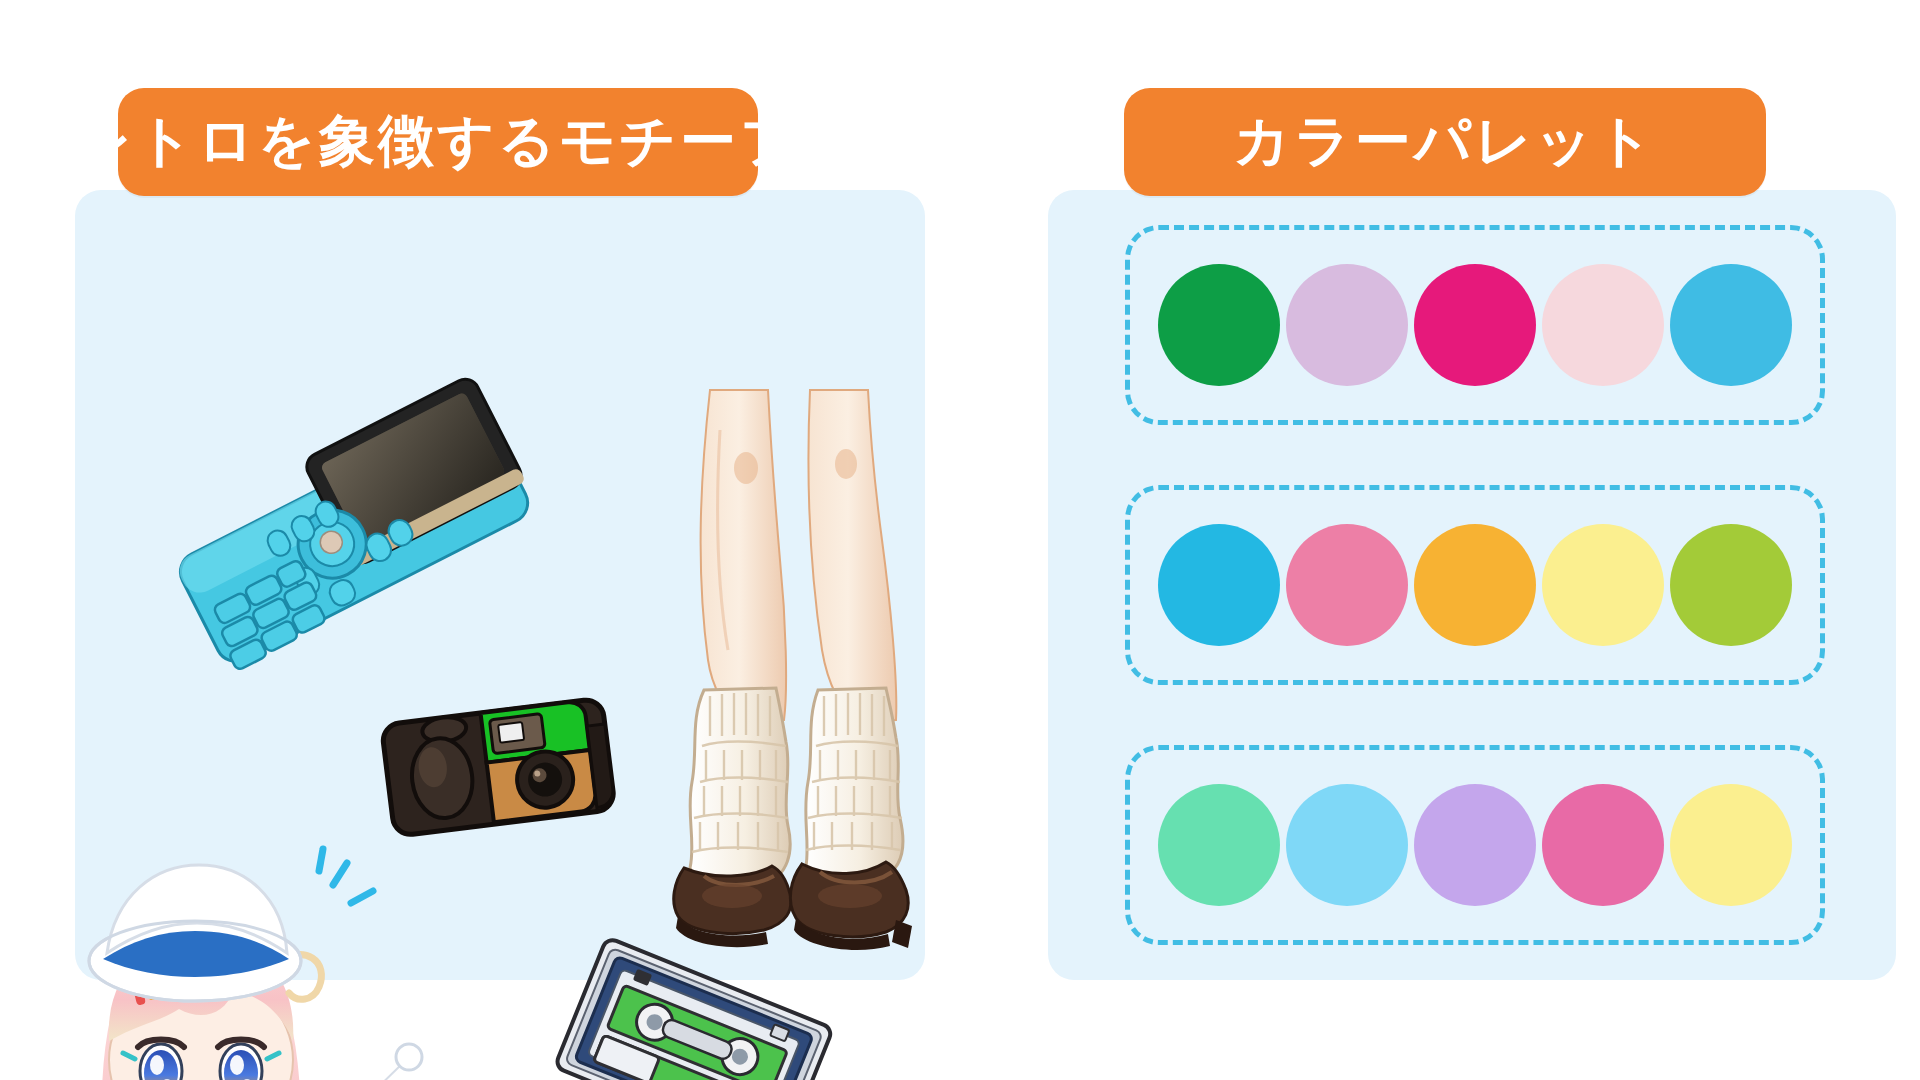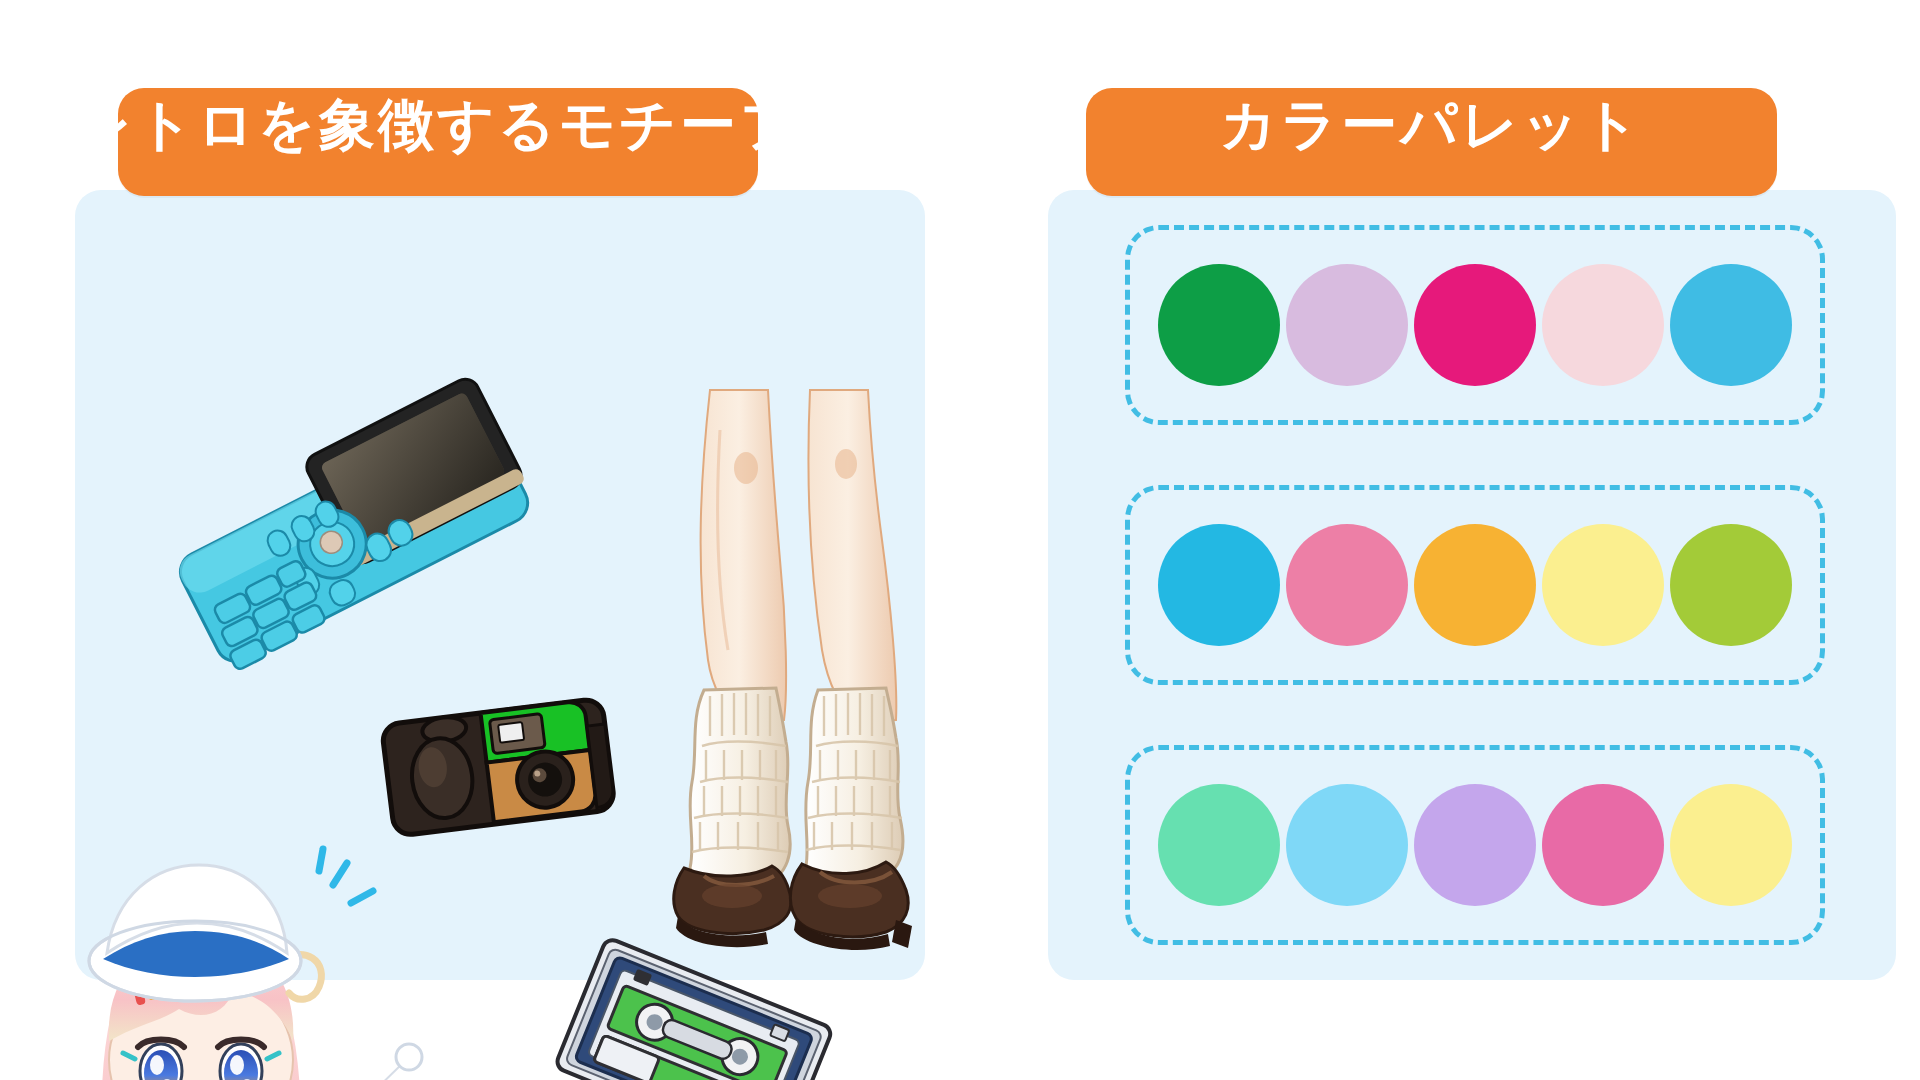--- a/index.html
+++ b/index.html
@@ -9,34 +9,34 @@
     background:#ffffff;
     font-family:"DejaVu Sans","Liberation Sans",sans-serif;
     overflow:hidden;position:relative;
   }
   .stage{position:absolute;inset:0;}
 
   
   .panel{position:absolute;background:#e4f3fc;border-radius:26px;}
   .banner{
     position:absolute;background:#f2822e;border-radius:26px;
-    display:flex;justify-content:center;
+    display:flex;align-items:center;justify-content:center;
     color:#ffffff;font-weight:700;letter-spacing:.06em;
     box-shadow:0 2px 0 rgba(0,0,0,.04);
     z-index:6;
   }
   .banner span{display:block;white-space:nowrap;}
 
   
   #left-panel{left:75px;top:190px;width:850px;height:790px;}
   #left-banner{left:118px;top:88px;width:640px;height:108px;font-size:56px;}
 
   
   #right-panel{left:1048px;top:190px;width:848px;height:790px;}
-  #right-banner{left:1086px;top:88px;width:691px;height:108px;font-size:56px;}
+  #right-banner{left:1124px;top:88px;width:642px;height:108px;font-size:56px;}
 
   .palette-rows{position:absolute;left:1125px;top:225px;width:700px;
     display:flex;flex-direction:column;gap:60px;}
   .palette-row{
     border:5px dashed #41bde4;border-radius:34px;
     height:200px;box-sizing:border-box;
     display:flex;align-items:center;justify-content:center;gap:6px;
     padding:0 20px;
   }
   .swatch{width:122px;height:122px;border-radius:50%;flex:none;}

